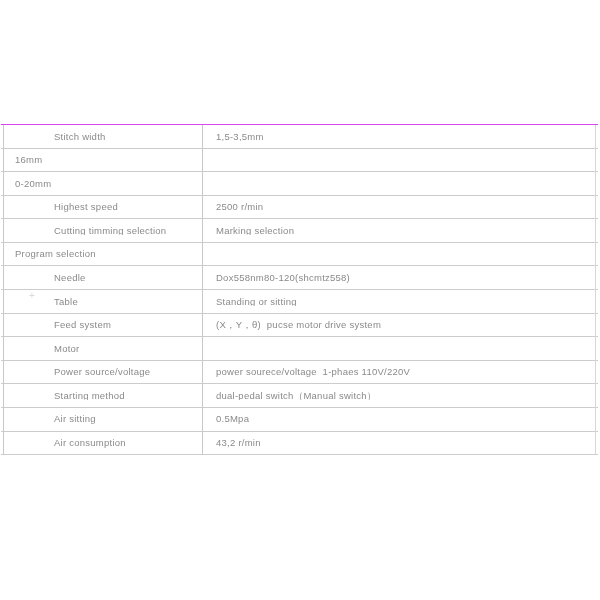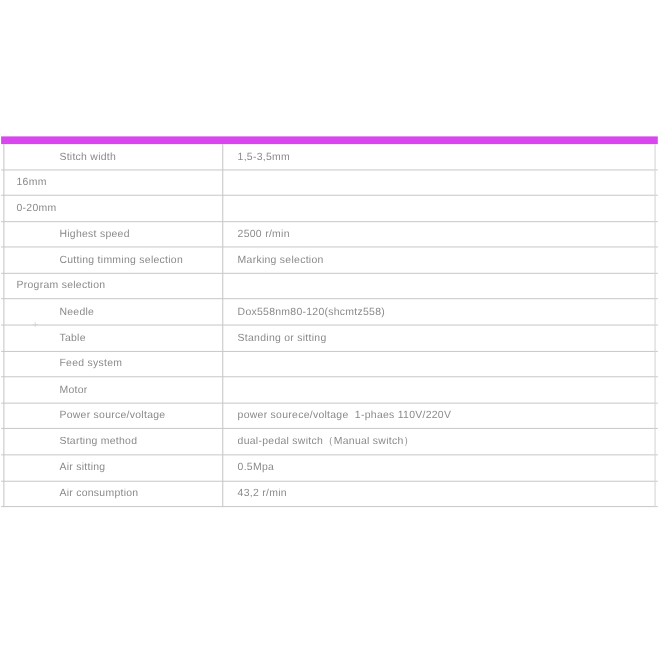--- a/index.html
+++ b/index.html
@@ -13,21 +13,21 @@
     position: relative;
     overflow: hidden;
     font-family: "Liberation Sans", sans-serif;
   }
   .spec-table {
     position: absolute;
     left: 1px;
     top: 124px;
     width: 597px;
     height: 330px;
-    border-top: 7px solid #d946ef;
+    border-top: 1px solid #d946ef;
     box-sizing: content-box;
   }
   .rows {
     display: flex;
     flex-direction: column;
     height: 100%;
   }
   .row {
     flex: 1 1 auto;
     display: flex;
@@ -113,20 +113,21 @@
     <span class="cell value">Dox558nm80-120(shcmtz558)</span>
   </div>
 
   <div class="row">
     <span class="cell label">Table</span>
     <span class="cell value">Standing or sitting</span>
   </div>
 
   <div class="row">
     <span class="cell label">Feed system</span>
+    <span class="cell value">(X，Y，θ)  pucse motor drive system</span>
   </div>
 
   <div class="row">
     <span class="cell label">Motor</span>
   </div>
 
   <div class="row">
     <span class="cell label">Power source/voltage</span>
     <span class="cell value">power sourece/voltage  1-phaes 110V/220V</span>
   </div>

